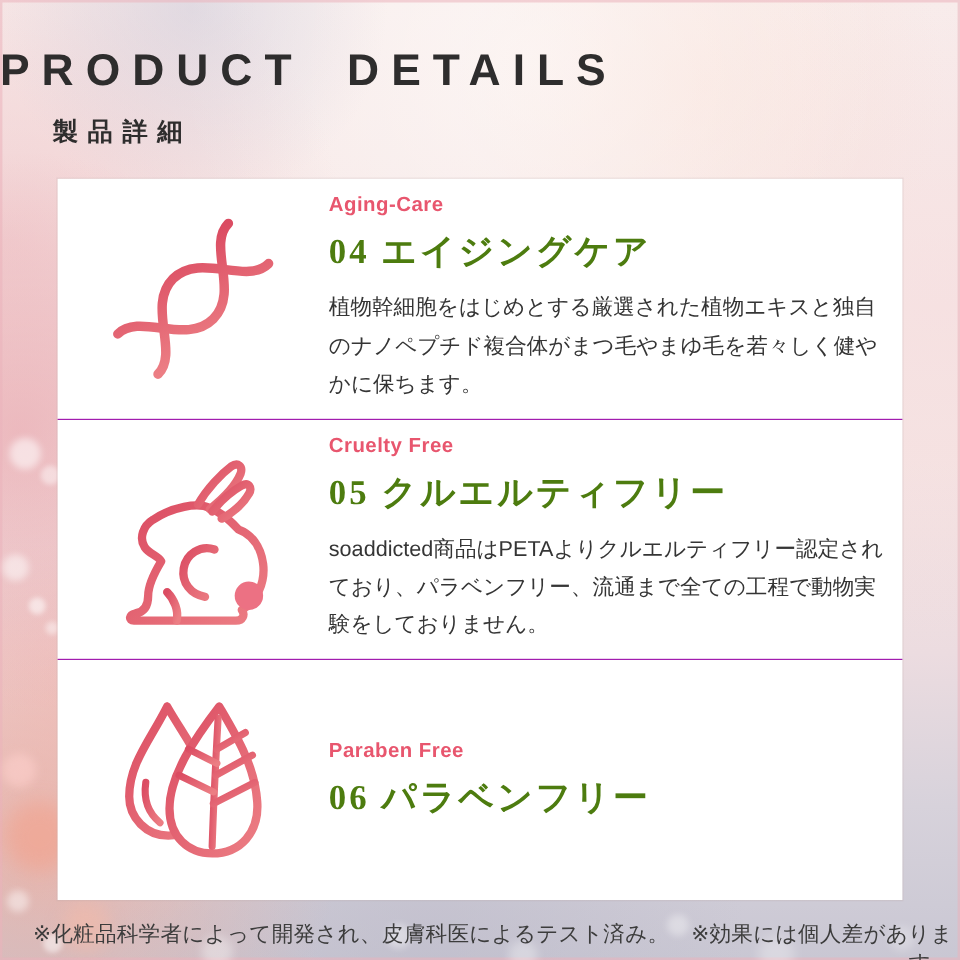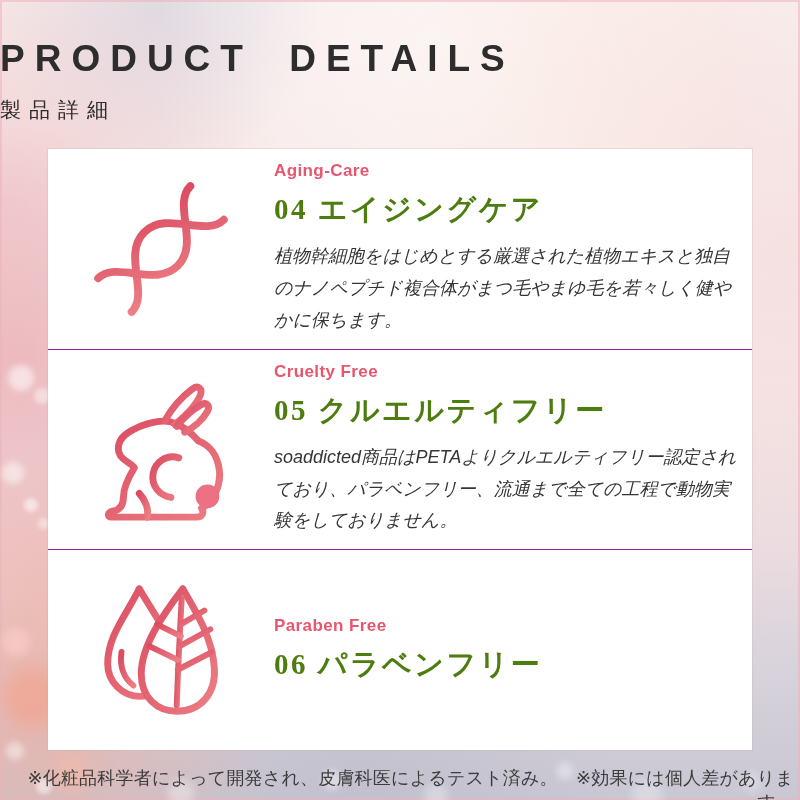--- a/index.html
+++ b/index.html
@@ -25,21 +25,21 @@
   
   .bokeh{ position:absolute; border-radius:50%; pointer-events:none; }
 
   
   .header{ position:absolute; top:38px; left:0; width:800px; text-align:left; }
   .title{
     font-size:37px; font-weight:bold; color:#2e2d2d;
     letter-spacing:10px; word-spacing:16px; white-space:nowrap;
   }
   .subtitle{
-    margin-top:16px; font-size:21px; font-weight:normal; color:#2e2d2d; letter-spacing:8px;
+    margin-top:16px; font-size:21px; font-weight:bold; color:#2e2d2d; letter-spacing:8px;margin-left:44px;
   }
 
   
   .panel{
     position:absolute; left:48px; top:149px; width:704px; height:601px;
     background:#ffffff; box-shadow:0 0 0 1px rgba(190,170,170,.25);
     display:flex; flex-direction:column;
   }
   .feature{
     flex:1 1 0; display:flex; align-items:center;
@@ -52,21 +52,21 @@
   .text-col{ width:470px; padding-right:12px; }
   .feat-label{
     font-size:17px; font-weight:bold; color:#e8566e; letter-spacing:.4px;
   }
   .feat-heading{
     margin-top:9px; font-size:29px; font-weight:600; color:#4d7c0f;
     letter-spacing:2.5px; font-family:"Liberation Serif","DejaVu Serif",serif;
     white-space:nowrap;
   }
   .feat-body{
-    margin-top:11px; font-size:18px; line-height:1.76; color:#353535; width:468px;font-style:italic;
+    margin-top:11px; font-size:18px; line-height:1.76; color:#353535; width:468px;
   }
 
   
   .footer{
     position:absolute; top:766px; left:0; width:794px; text-align:right;
     font-size:18px; color:#3c3c3c; letter-spacing:.2px;
   }
 </style>
 </head>
 <body>

